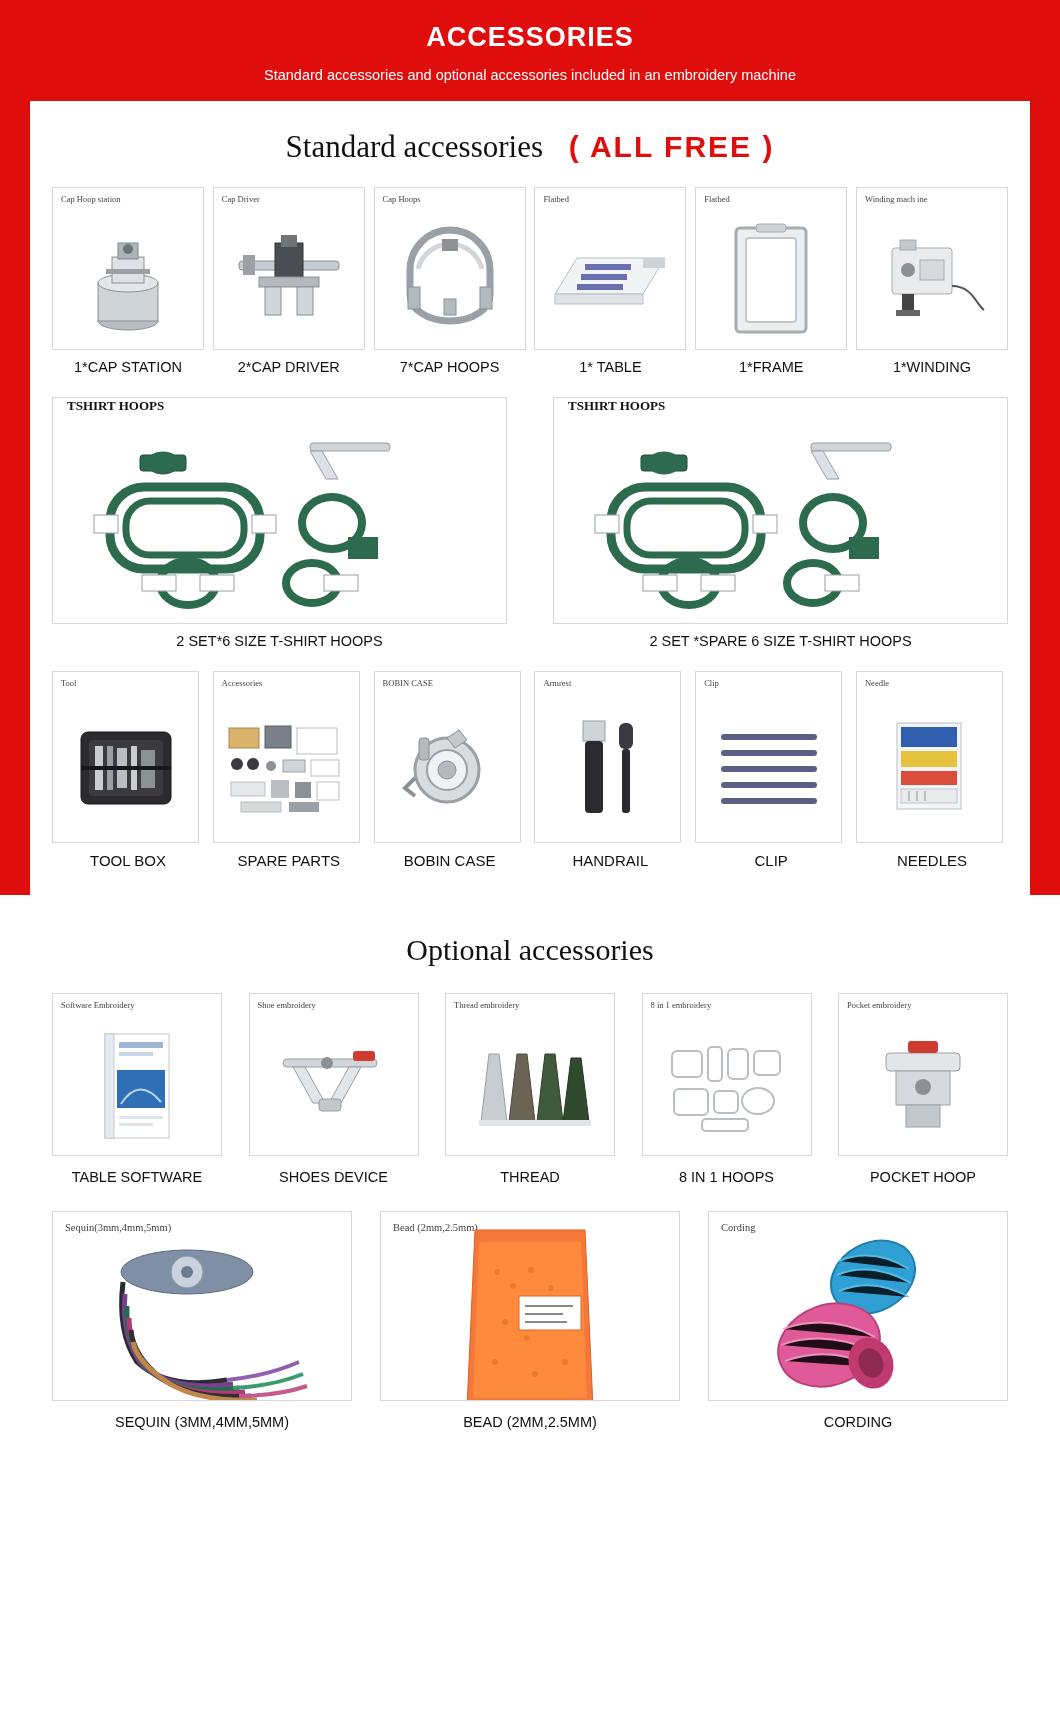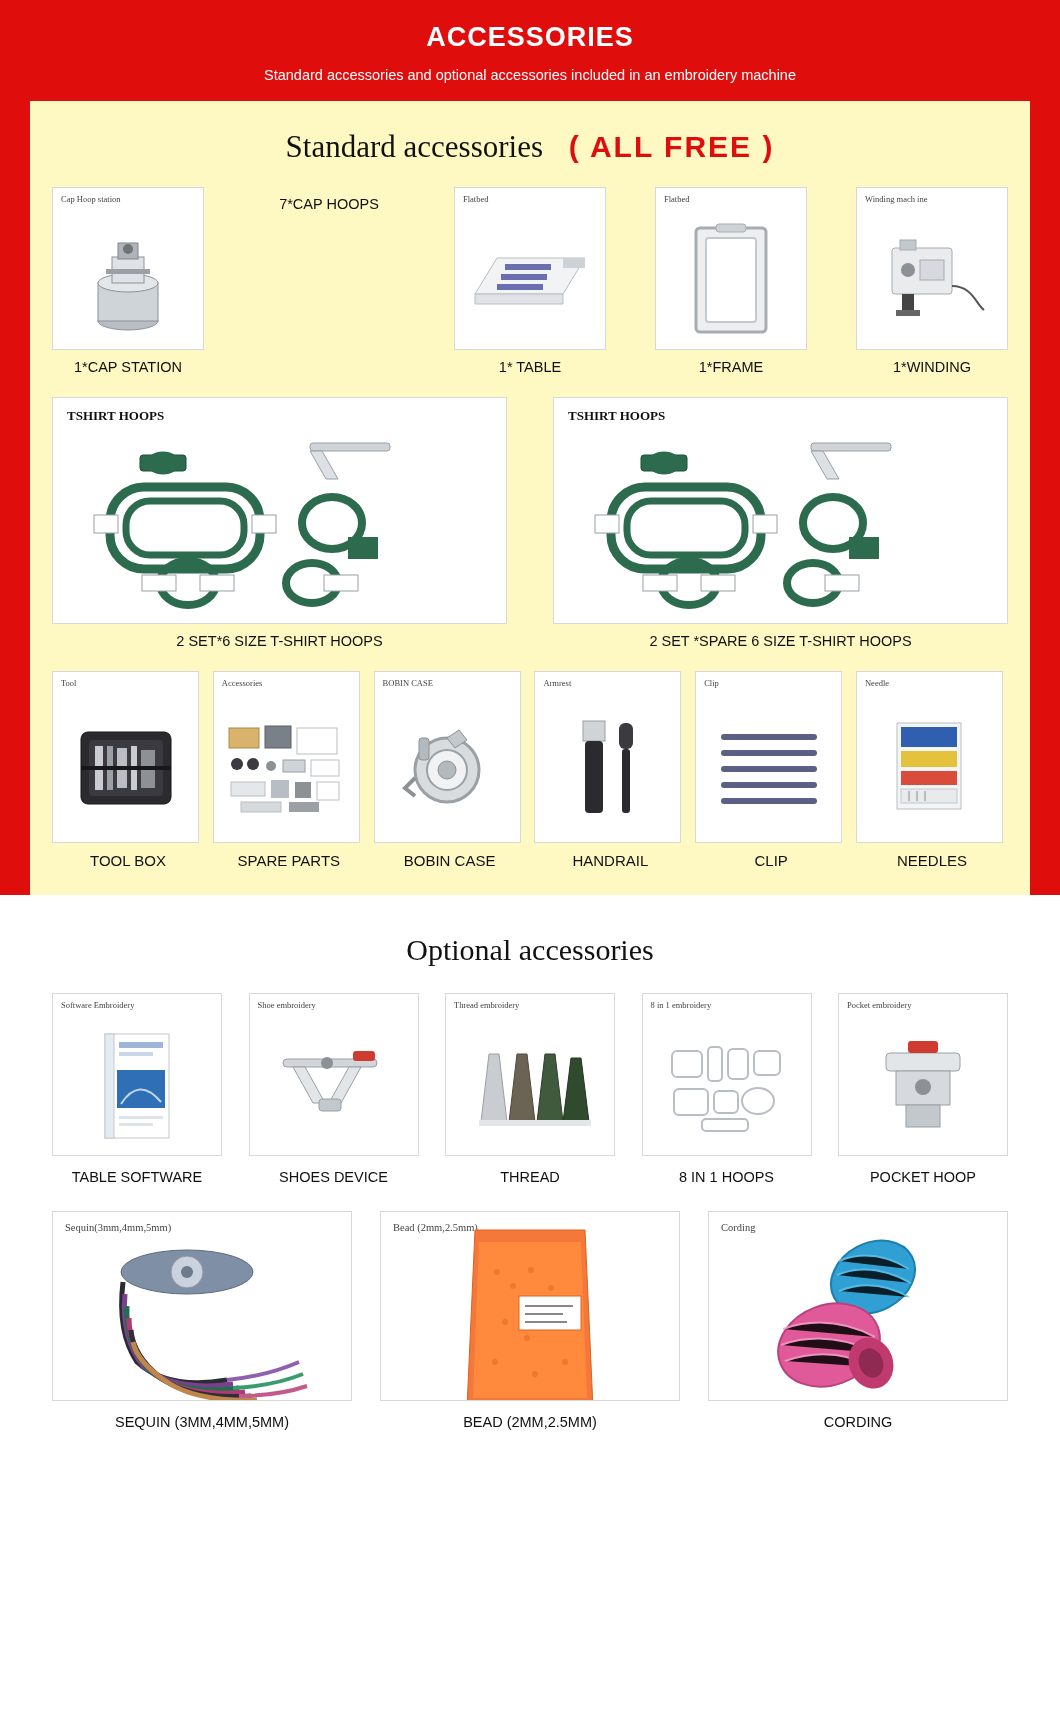--- a/index.html
+++ b/index.html
@@ -30,21 +30,21 @@
     text-align:center;
     color:#ffffff;
     font-size:14.5px;
     margin-bottom:18px;
   }
 
   
   .std-panel {
     width:1000px;
     margin:0 auto;
-    background:#fef9c3;
+    background:#ffffff;
     padding:18px 22px 26px 22px;
     position:relative;
     z-index:5;
   }
   .std-heading {
     text-align:center;
     font-size:31px;
     font-weight:normal;
     color:#111;
     margin:10px 0 22px 0;
@@ -79,21 +79,21 @@
     margin-top:9px;
     color:#111;
   }
 
   .row1 .card { width:152px; height:163px; }
   .row1 .cell { width:152px; }
 
   .hoops-row { margin-top:22px; display:flex; justify-content:space-between; }
   .hoops-row .cell { width:455px; }
   .hoops-row .card { width:455px; height:227px; }
-  .hoops-row .tag { font-size:13px; font-weight:bold; color:#111; top:10px; left:14px; }
+  .hoops-row .tag { font-size:13px; font-weight:bold; color:#111; top:0; left:14px; }
 
   .row3 { margin-top:22px; }
   .row3 .card { width:147px; height:172px; }
   .row3 .cell { width:152px; }
   .row3 .cap-label { font-size:15px; }
 
   
   .opt-wrap { width:1000px; margin:0 auto; padding:10px 22px 30px 22px; }
   .opt-heading {
     text-align:center;
@@ -146,22 +146,52 @@
                 <rect x="30" y="32" width="32" height="26" fill="#dfe3e7" stroke="#8c9196"></rect>
                 <rect x="36" y="18" width="20" height="16" fill="#aeb4ba" stroke="#80868c"></rect>
                 <rect x="24" y="44" width="44" height="5" fill="#9aa0a6"></rect>
                 <circle cx="46" cy="24" r="5" fill="#6f7479"></circle>
               </svg>
             </div>
           </div>
           <div class="cap-label">1*CAP STATION</div>
         </div>
 
-
-        <div class="cell">
+        <div class="cell">
+          <div class="card">
+            <div class="tag">Cap Driver</div>
+            <div class="art">
+              <svg width="120" height="110" viewBox="0 0 120 110">
+                <rect x="10" y="36" width="100" height="9" rx="3" fill="#c6cbd0" stroke="#8c9196"></rect>
+                <rect x="46" y="18" width="28" height="40" fill="#4a4e52" stroke="#303438"></rect>
+                <rect x="52" y="10" width="16" height="12" fill="#6f7479"></rect>
+                <rect x="30" y="52" width="60" height="10" fill="#b4b9be" stroke="#8c9196"></rect>
+                <rect x="36" y="62" width="16" height="28" fill="#d2d6da" stroke="#8c9196"></rect>
+                <rect x="68" y="62" width="16" height="28" fill="#d2d6da" stroke="#8c9196"></rect>
+                <rect x="14" y="30" width="12" height="20" fill="#9aa0a6"></rect>
+              </svg>
+            </div>
+          </div>
+          <div class="cap-label">2*CAP DRIVER</div>
+        </div>
+
+        <div class="cell">
+          <div class="card">
+            <div class="tag">Cap Hoops</div>
+            <div class="art">
+              <svg width="100" height="110" viewBox="0 0 100 110">
+                <path d="M10 45 A40 40 0 0 1 90 45 L90 70 A40 26 0 0 1 10 70 Z" fill="none" stroke="#9aa0a6" stroke-width="7"></path>
+                <path d="M18 44 A33 33 0 0 1 82 44" fill="none" stroke="#d3d7db" stroke-width="5"></path>
+                <rect x="42" y="14" width="16" height="12" fill="#8c9196"></rect>
+                <rect x="8" y="62" width="12" height="22" fill="#b4b9be" stroke="#8c9196"></rect>
+                <rect x="80" y="62" width="12" height="22" fill="#b4b9be" stroke="#8c9196"></rect>
+                <rect x="44" y="74" width="12" height="16" fill="#b4b9be" stroke="#8c9196"></rect>
+              </svg>
+            </div>
+          </div>
           <div class="cap-label">7*CAP  HOOPS</div>
         </div>
 
         <div class="cell">
           <div class="card">
             <div class="tag">Flatbed</div>
             <div class="art">
               <svg width="126" height="92" viewBox="0 0 126 92">
                 <polygon points="8,60 30,24 118,24 96,60" fill="#f2f3f5" stroke="#b9bec4"></polygon>
                 <polygon points="8,60 8,70 96,70 96,60" fill="#dfe3e7" stroke="#b9bec4"></polygon>

